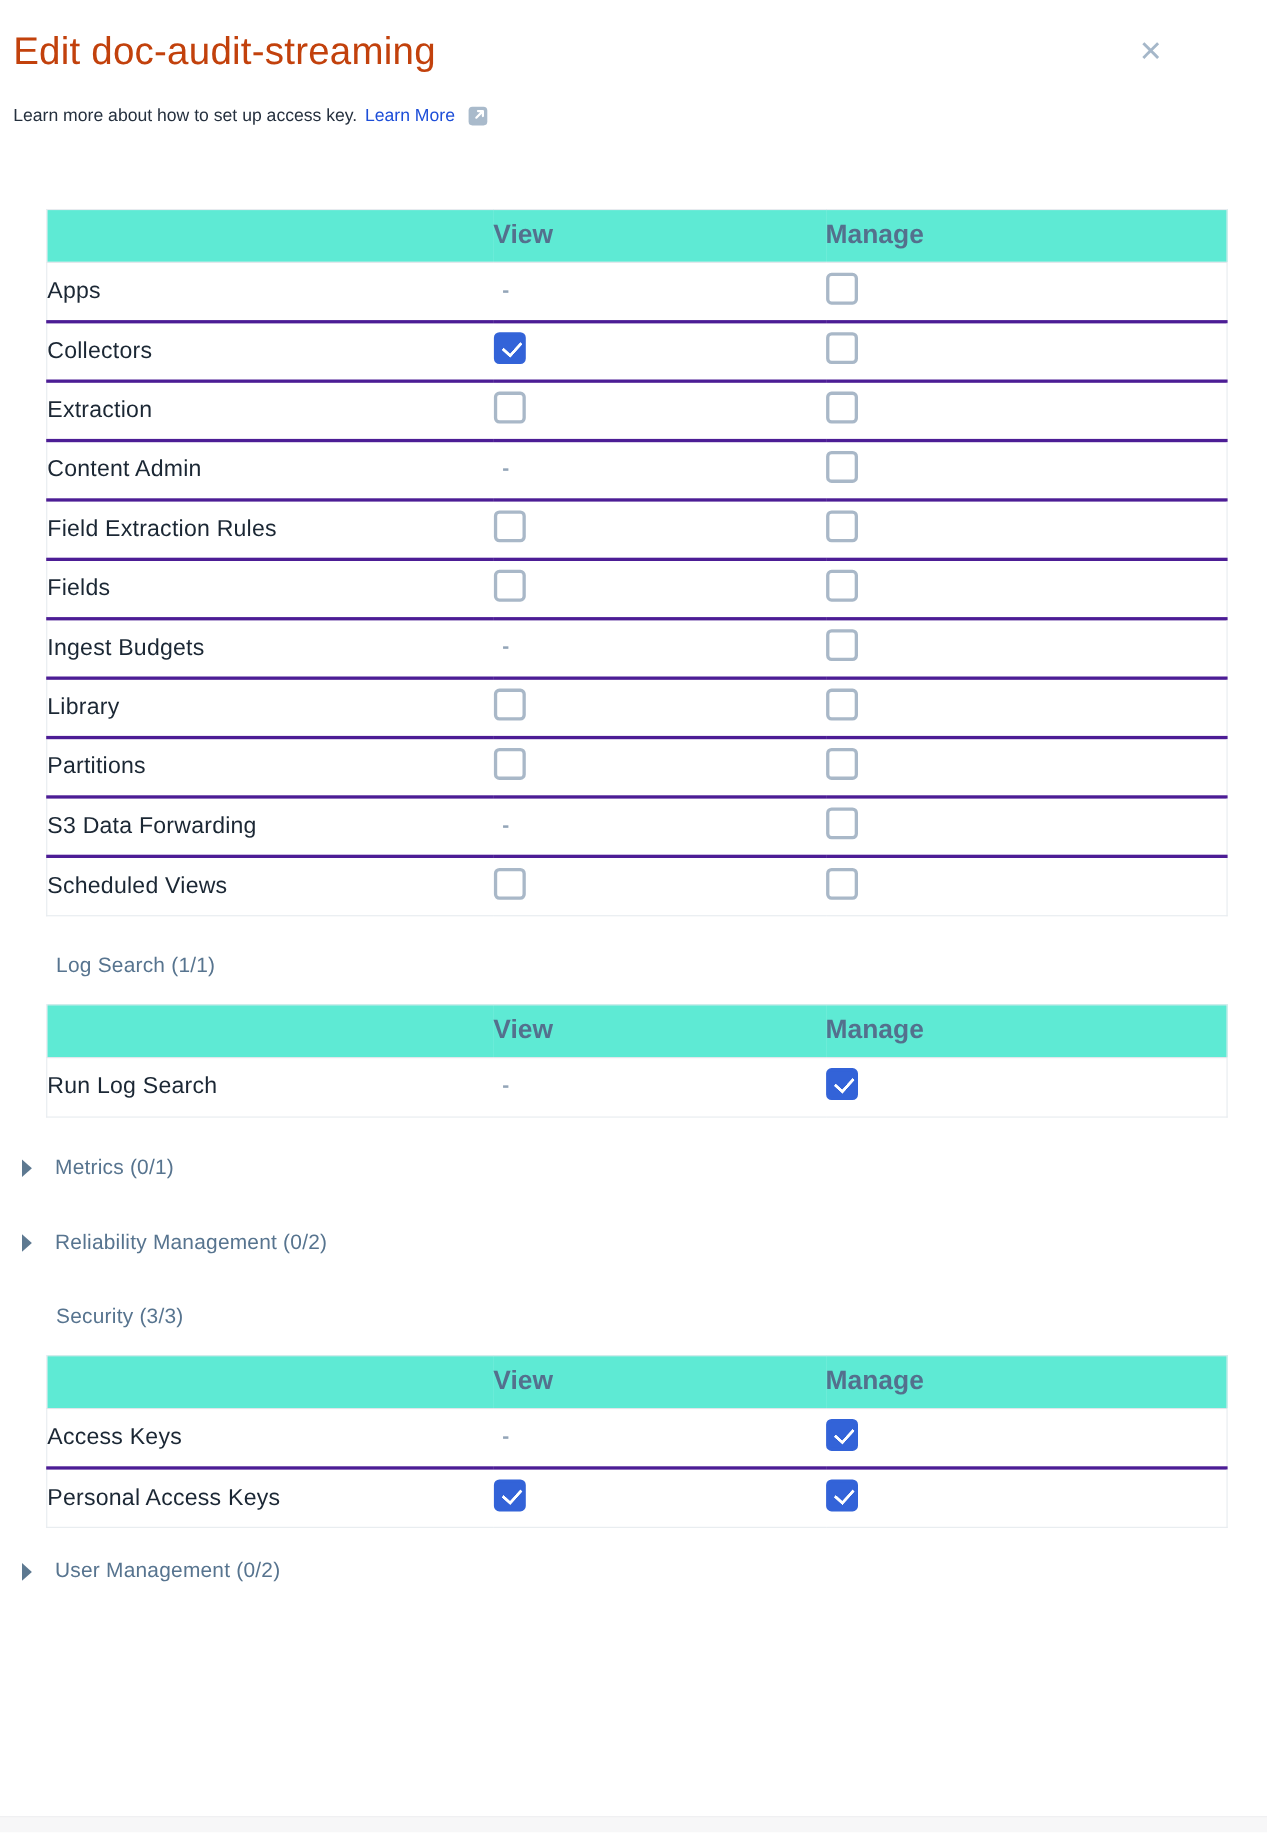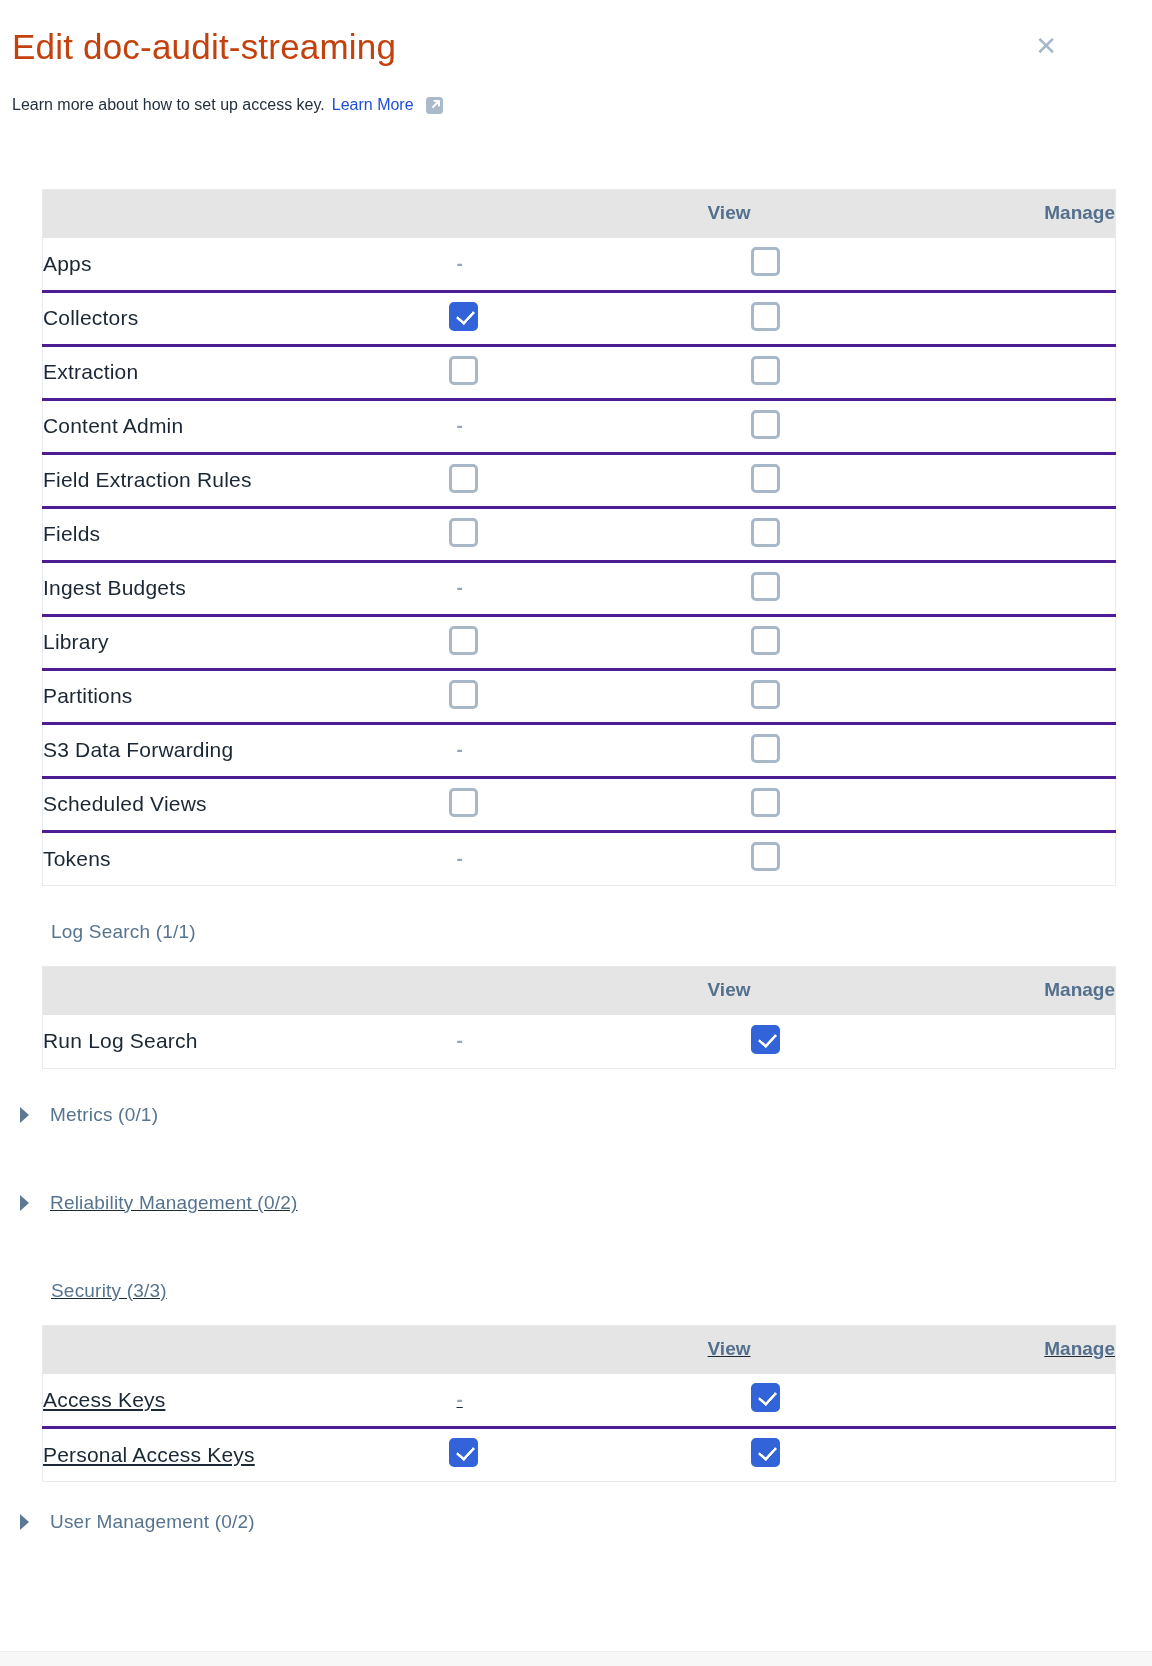--- a/index.html
+++ b/index.html
@@ -53,21 +53,21 @@
   
   #sections { }
   .section-header {
     display: flex;
     align-items: center;
     cursor: pointer;
     height: 24px;
   }
   .section.first { margin-top: 72px; }
   .section.after-table { margin-top: 34px; }
-  .section.spaced { margin-top: 64px; text-decoration: underline; }
+  .section.spaced { margin-top: 44px; }
   .section.last { margin-top: 28px; }
 
   .tri { width: 0; height: 0; margin-left: 8px; flex: 0 0 auto; }
   .tri.down {
     border-left: 8px solid transparent;
     border-right: 8px solid transparent;
     border-top: 9px solid #5d7globalThis91;
     border-top-color: #5d7991;
   }
   .tri.right {
@@ -88,26 +88,26 @@
     margin: 22px 0 0 30px;
     width: 1073px;
     border-collapse: collapse;
     border: 1px solid #e7ebef;
     table-layout: fixed;
   }
   table.perm-table col.c-label  { width: 406px; }
   table.perm-table col.c-view   { width: 302px; }
   table.perm-table col.c-manage { width: 365px; }
   table.perm-table thead th {
-    background: #e5e5e5;
+    background: #5eead4;
     height: 48px;
-    font-size: 19px;
+    font-size: 24px;
     font-weight: 700;
     color: #54708d;
-    text-align: right;
+    text-align: left;
     padding: 0;
     border-bottom: 1px solid #e0e5ea;
   }
   table.perm-table tbody td {
     height: 54px;
     border-bottom: 3px solid #4c1d95;
     padding: 0;
     vertical-align: middle;
   }
   table.perm-table tbody tr:last-child td { border-bottom: none; }
@@ -239,25 +239,20 @@
             <tr>
               <td class="row-label">S3 Data Forwarding</td>
               <td class="cell-view"><span class="dash">-</span></td>
               <td class="cell-manage"><span class="cb" role="checkbox" aria-checked="false"></span></td>
             </tr>
             <tr>
               <td class="row-label">Scheduled Views</td>
               <td class="cell-view"><span class="cb" role="checkbox" aria-checked="false"></span></td>
               <td class="cell-manage"><span class="cb" role="checkbox" aria-checked="false"></span></td>
             </tr>
-            <tr>
-              <td class="row-label">Tokens</td>
-              <td class="cell-view"><span class="dash">-</span></td>
-              <td class="cell-manage"><span class="cb" role="checkbox" aria-checked="false"></span></td>
-            </tr>
           </tbody>
         </table>
       </div>
       <div class="section after-table expanded">
         <div class="section-header">
           <span class="tri down"></span>
           <span class="section-label">Log Search (1/1)</span>
         </div>
         <table class="perm-table">
           <colgroup>

